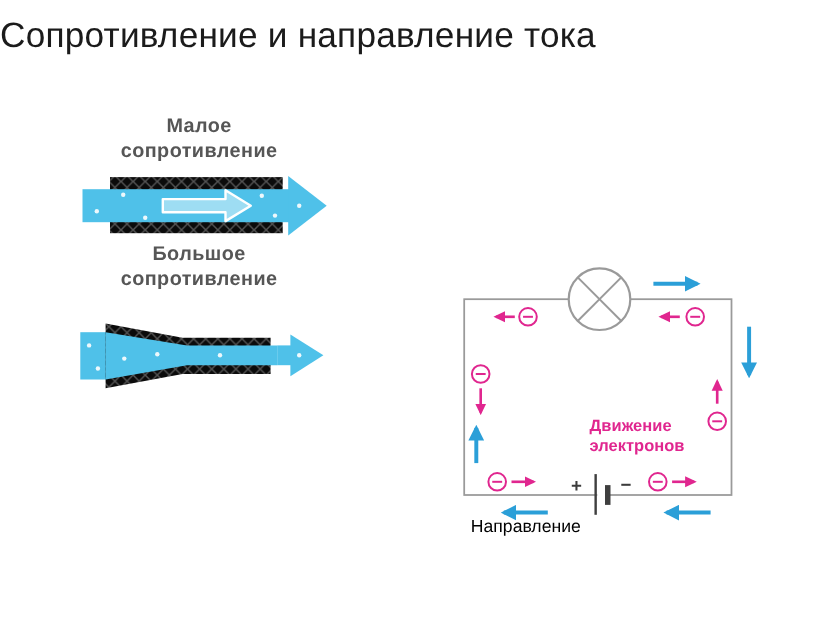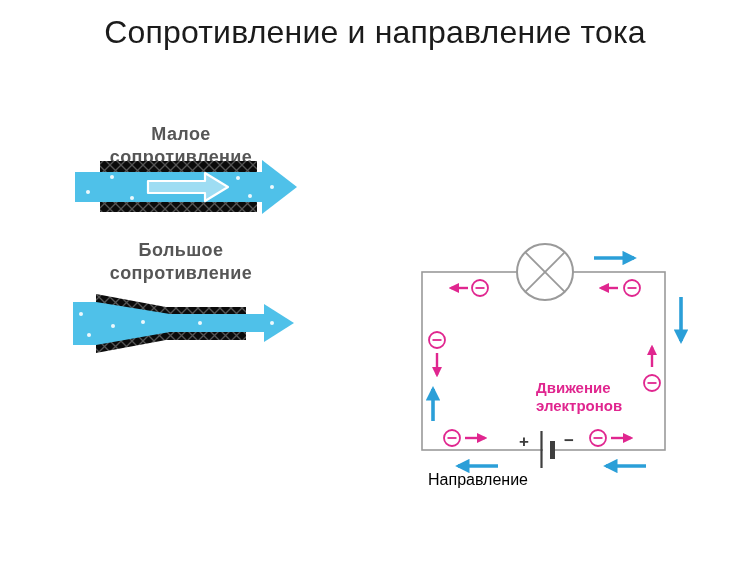--- a/index.html
+++ b/index.html
@@ -1,23 +1,23 @@
 <!DOCTYPE html>
 <html><head>
 <meta charset="utf-8">
 <style>
   * { margin:0; padding:0; box-sizing:border-box; }
   html,body { background:#ffffff; }
   body { width:750px; height:561px; font-family:"Liberation Sans", sans-serif; }
   .stage { position:relative; width:750px; height:561px; background:#ffffff; overflow:hidden; }
-  .title { position:absolute; top:14px; left:0; width:100%; text-align:center;
+  .title { position:absolute; top:14px; left:0; width:100%; 
            font-size:32px; color:#1b1b1b; letter-spacing:.2px; font-weight:400; }
   .art { position:absolute; left:0; top:0; }
   .pipe-label { position:absolute; left:61px; width:240px; text-align:center;
-                font-weight:bold; font-size:18px; color:#565656; line-height:23px; letter-spacing:.4px;margin-top:20px; }
+                font-weight:bold; font-size:18px; color:#565656; line-height:23px; letter-spacing:.4px; }
   .pipe-label span { display:block; }
   .pipe-label.small { top:103px; }
   .pipe-label.large { top:219px; }
   .label-electron { position:absolute; left:536px; top:379px; width:124px; 
                     color:#e0268f; font-weight:bold; font-size:15px; line-height:18px; }
   .label-electron span { display:block; }
   .label-current { position:absolute; left:416px; top:469px; width:124px; text-align:center;
                    color:#000000; font-weight:normal; font-size:16px; line-height:22px; }
   .label-current span { display:block; }
   .battery-sign { font-size:17px; font-weight:bold; fill:#3c3c3c; }

